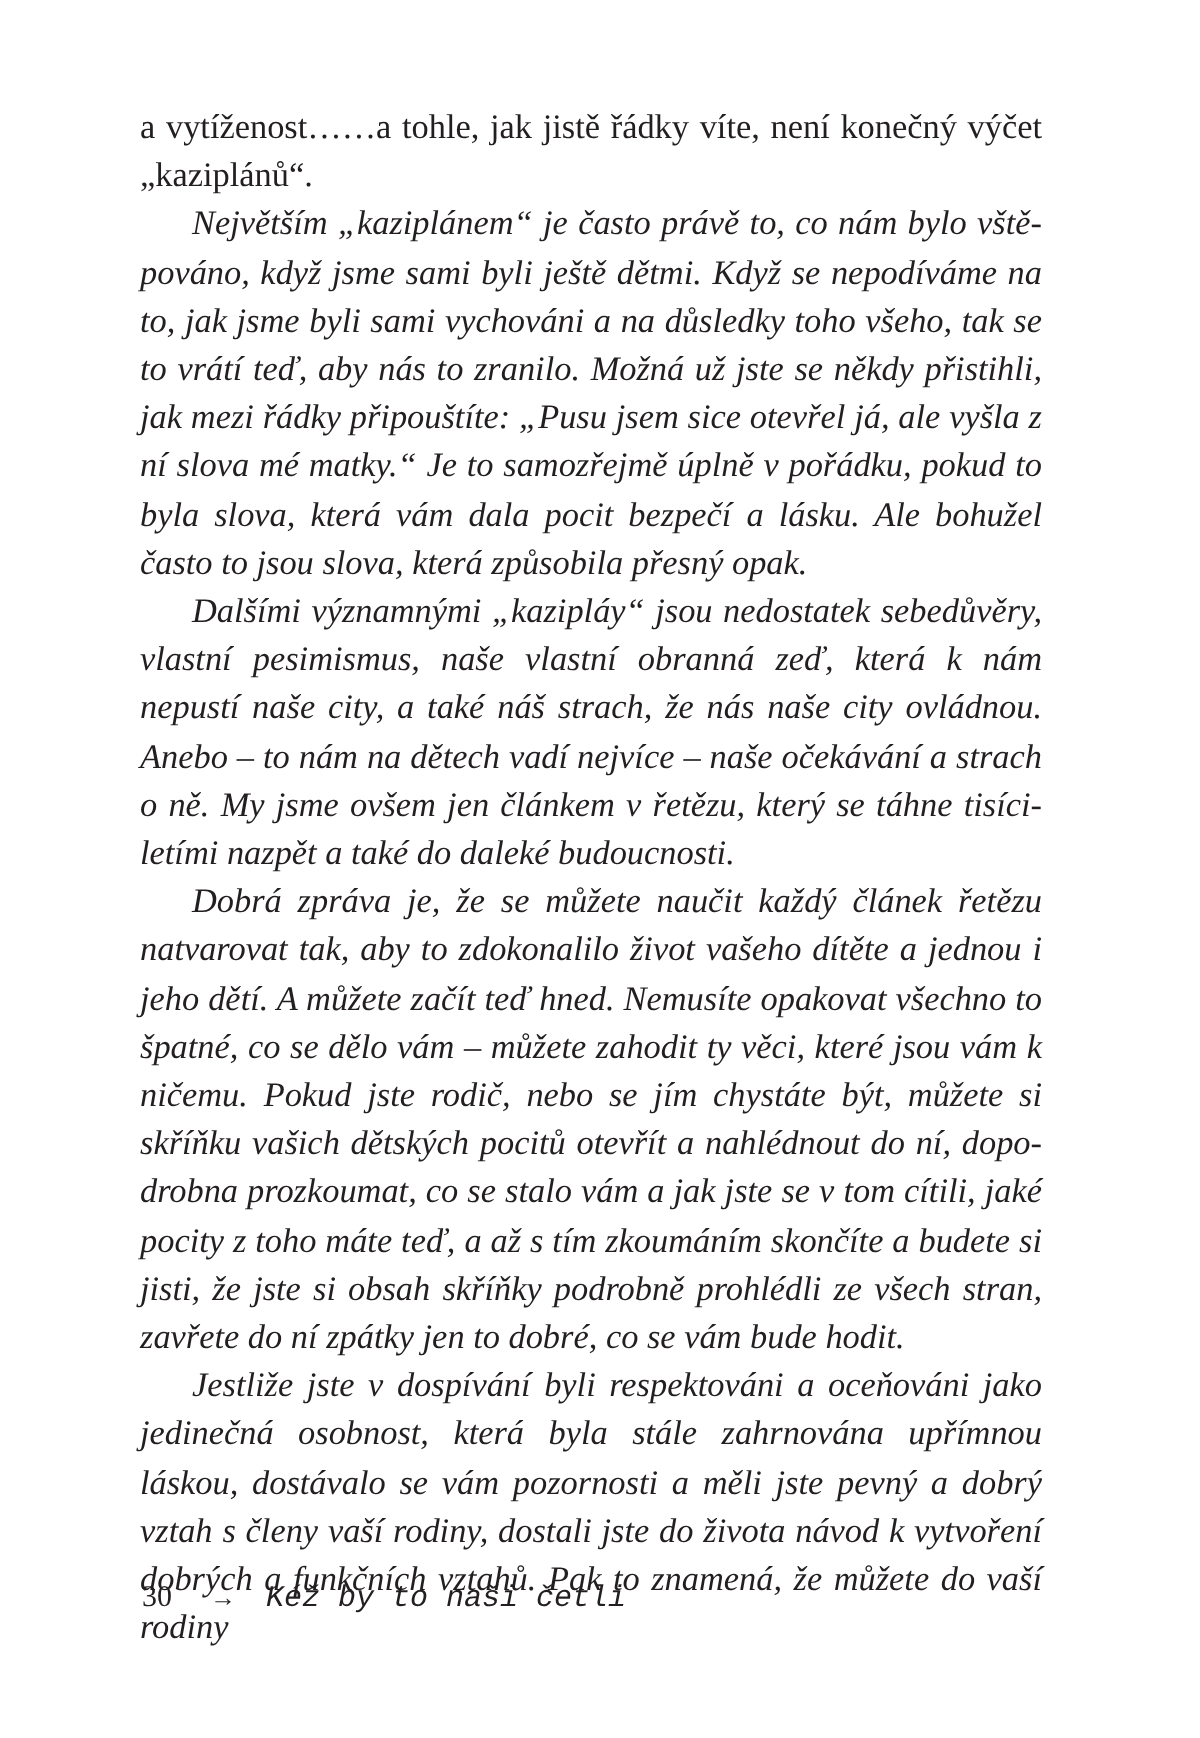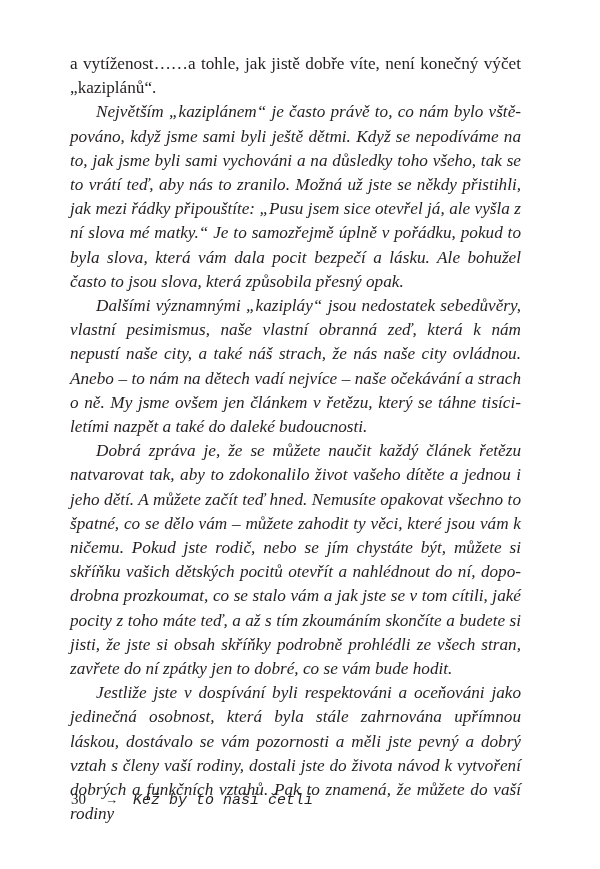--- a/index.html
+++ b/index.html
@@ -51,21 +51,21 @@
     }
     .footer .title {
       font-style: italic;
       font-family: Liberation Mono, monospace;
     }
   </style>
 </head>
 <body>
 
 <div class="page">
-  <p class="para">a vytíženost……a tohle, jak jistě dobře víte, není konečný výčet „kaziplánů“.</p>
+  <p class="para">a vytíženost……a tohle, jak jistě řádky víte, není konečný výčet „kaziplánů“.</p>
   <p class="para indent">Největším „kaziplánem“ je často právě to, co nám bylo vště­pováno, když jsme sami byli ještě dětmi. Když se nepodíváme na to, jak jsme byli sami vychováni a na důsledky toho všeho, tak se to vrátí teď, aby nás to zranilo. Možná už jste se někdy přistihli, jak mezi řádky připouštíte: „Pusu jsem sice otevřel já, ale vyšla z ní slova mé matky.“ Je to samozřejmě úplně v pořádku, pokud to byla slova, která vám dala pocit bezpečí a lásku. Ale bohužel často to jsou slova, která způsobila přesný opak.</p>
   <p class="para indent">Dalšími významnými „kazipláy“ jsou nedostatek sebedů­věry, vlastní pesimismus, naše vlastní obranná zeď, která k nám nepustí naše city, a také náš strach, že nás naše city ovládnou. Anebo – to nám na dětech vadí nejvíce – naše očekávání a strach o ně. My jsme ovšem jen článkem v řetězu, který se táhne tisíci­letími nazpět a také do daleké budoucnosti.</p>
   <p class="para indent">Dobrá zpráva je, že se můžete naučit každý článek řetězu natvarovat tak, aby to zdokonalilo život vašeho dítěte a jednou i jeho dětí. A můžete začít teď hned. Nemusíte opakovat všechno to špatné, co se dělo vám – můžete zahodit ty věci, které jsou vám k ničemu. Pokud jste rodič, nebo se jím chystáte být, můžete si skříňku vašich dětských pocitů otevřít a nahlédnout do ní, dopo­drobna prozkoumat, co se stalo vám a jak jste se v tom cítili, jaké pocity z toho máte teď, a až s tím zkoumáním skončíte a budete si jisti, že jste si obsah skříňky podrobně prohlédli ze všech stran, zavřete do ní zpátky jen to dobré, co se vám bude hodit.</p>
   <p class="para indent">Jestliže jste v dospívání byli respektováni a oceňováni jako je­dinečná osobnost, která byla stále zahrnována upřímnou láskou, dostávalo se vám pozornosti a měli jste pevný a dobrý vztah s čle­ny vaší rodiny, dostali jste do života návod k vytvoření dobrých a funkčních vztahů. Pak to znamená, že můžete do vaší rodiny</p>
 </div>
 
 <div class="footer">
   <span class="pnum">30</span>
   <span class="arrow">→</span>
   <span class="title">Kéž by to naši četli</span>

